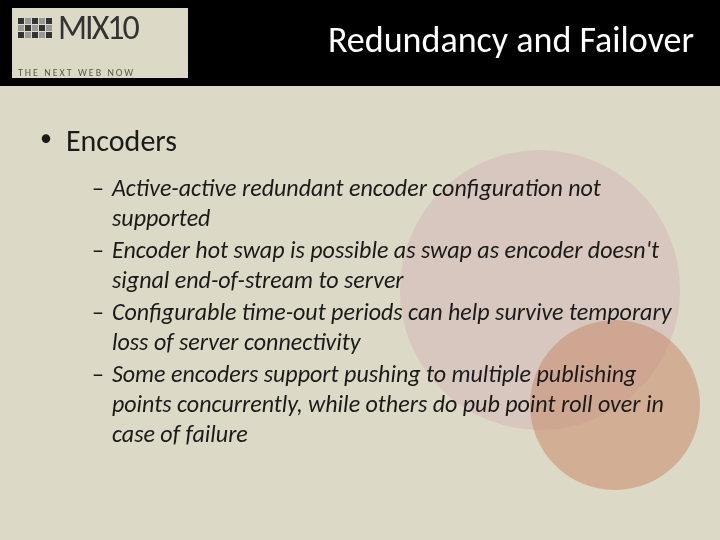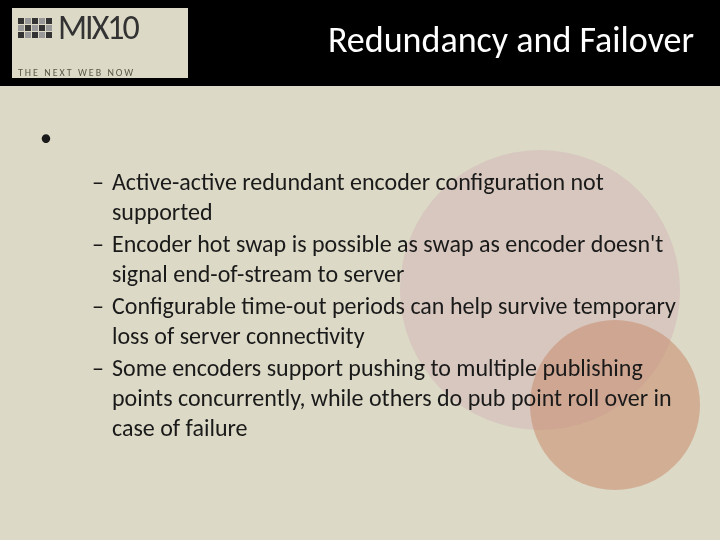--- a/index.html
+++ b/index.html
@@ -119,20 +119,21 @@
     margin-bottom: 2px;
     display: flex;
     align-items: flex-start;
   }
   .bullet-l2 .dash {
     margin-right: 8px;
     flex-shrink: 0;
   }
   .bullet-l2 .txt {
     flex: 1;
+    font-style: italic;
   }
 </style>
 </head>
 <body>
 
 <div class="circle1"></div>
 <div class="circle2"></div>
 
 <div class="header-bar">
   <div class="logo-block">
@@ -167,20 +168,21 @@
       <span class="logo-text">MIX10</span>
     </div>
     <div class="logo-sub">THE NEXT WEB NOW</div>
   </div>
   <div class="title">Redundancy and Failover</div>
 </div>
 
 <div class="content">
   <div class="bullet-l1">
     <span class="dot">•</span>
+    <span>Encoders</span>
   </div>
   <div class="sublist">
     <div class="bullet-l2">
       <span class="dash">–</span>
       <span class="txt">Active-active redundant encoder configuration not supported</span>
     </div>
     <div class="bullet-l2">
       <span class="dash">–</span>
       <span class="txt">Encoder hot swap is possible as swap as encoder doesn't signal end-of-stream to server</span>
     </div>

